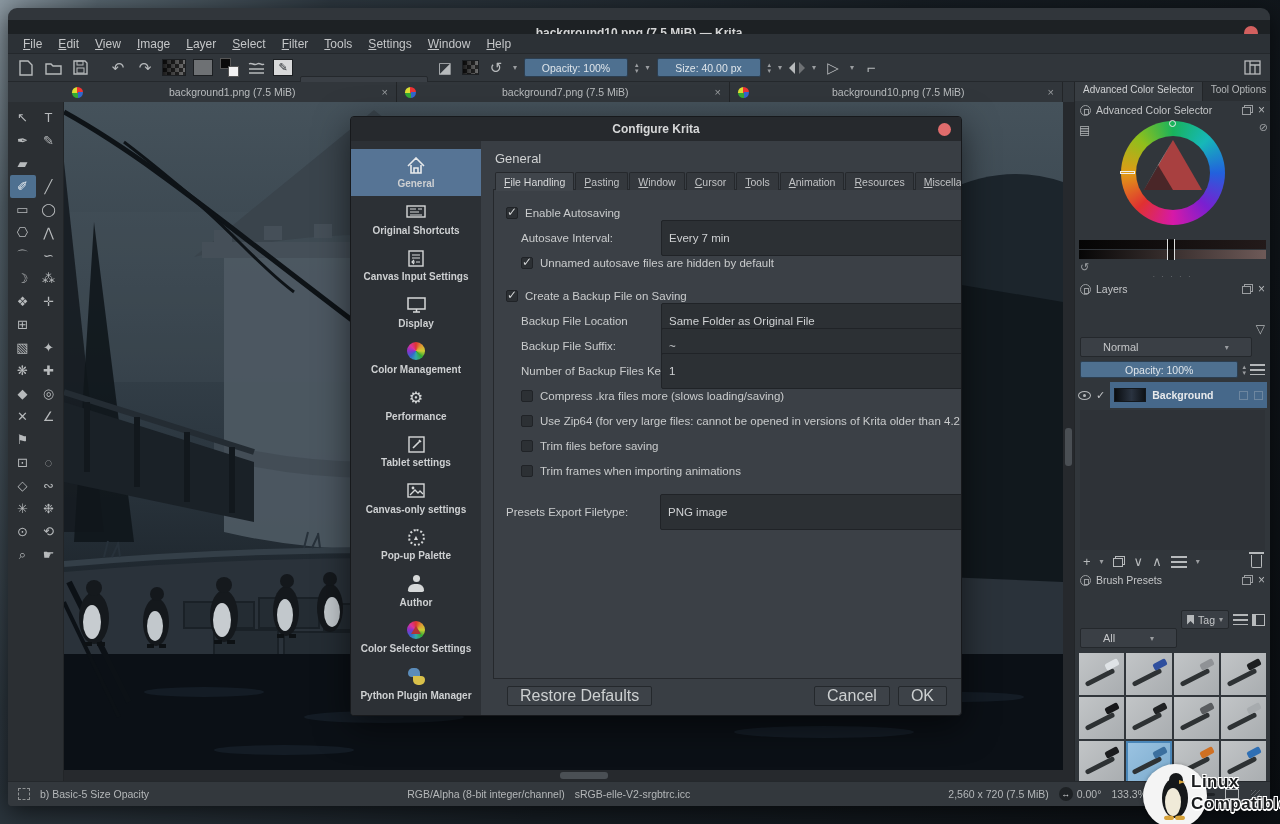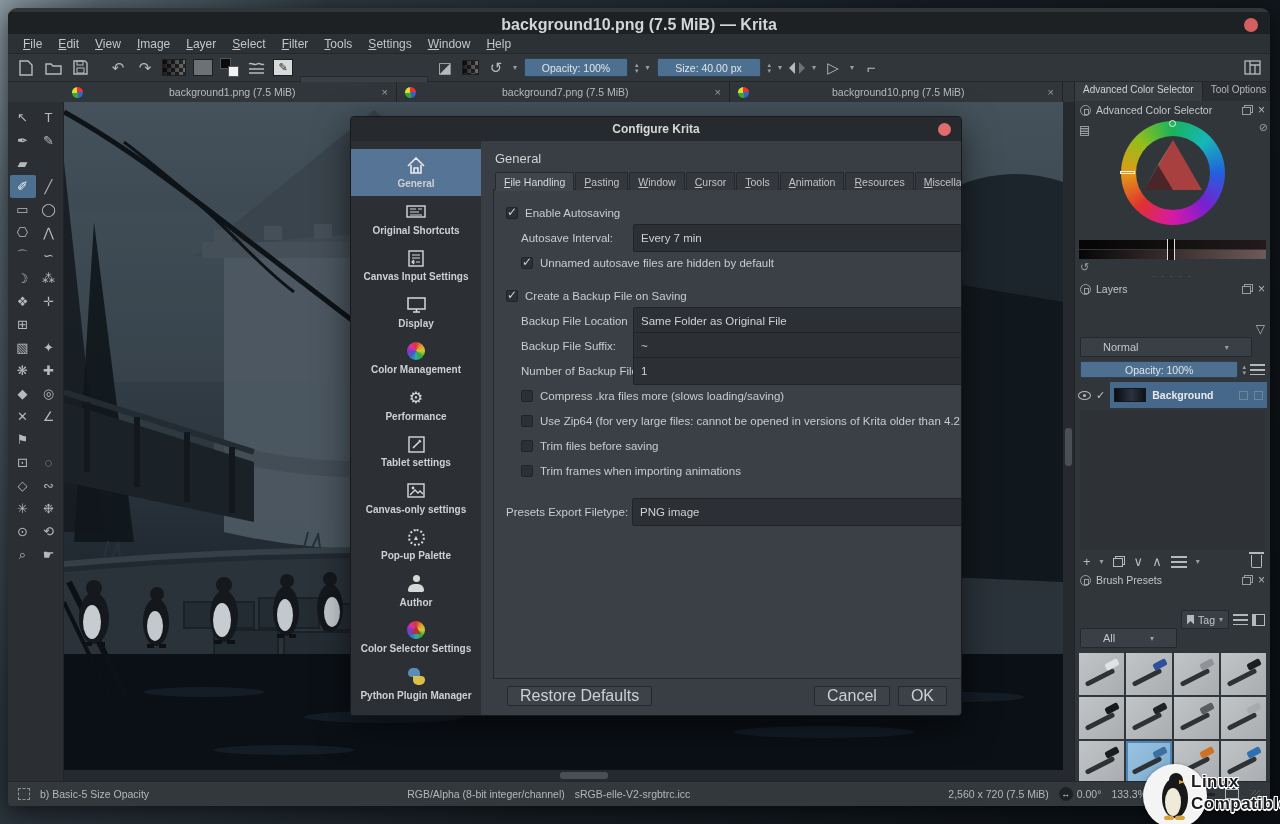--- a/index.html
+++ b/index.html
@@ -6,22 +6,22 @@
   html,body { width:1280px; height:824px; overflow:hidden; }
   body {
     font-family:"Liberation Sans","DejaVu Sans",sans-serif;
     background:linear-gradient(115deg,#8a97a0 0%,#55636c 6%,#2c363e 20%,#161d23 55%,#0b0f13 100%);
     position:relative; color:#c9cbcc; font-size:12px;
   }
   
   .window { position:absolute; left:8px; top:8px; width:1262px; height:798px;
     background:#31363b; border-radius:9px 9px 4px 4px; overflow:hidden;
     box-shadow:0 6px 24px rgba(0,0,0,.6); }
-  .titlebar { position:absolute; left:0; top:4px; right:0; height:26px; background:#1d2124;
-    display:flex; align-items:center; justify-content:center; font-weight:bold; font-size:16px; color:#d4d5d6; }
+  .titlebar { position:absolute; left:0; top:12px; right:0; height:26px; background:#1d2124;
+    display:flex; align-items:center; justify-content:center; font-weight:bold; font-size:12px; color:#d4d5d6; }
   .titlebar .winclose { position:absolute; right:12px; top:6px; width:14px; height:14px; border-radius:50%; background:#d3605f; }
   .menubar { position:absolute; left:0; top:26px; right:0; height:20px; background:#2c3136;
     display:flex; align-items:center; padding-left:8px; gap:2px; border-bottom:1px solid #24282c; }
   .menubar .mi { display:inline-block; padding:2px 7px; font-size:12px; color:#c4c6c8; }
   .menubar .mi::first-letter { text-decoration:underline; }
   .toolbar { position:absolute; left:0; top:46px; right:0; height:28px; background:#31363b;
     display:flex; align-items:center; padding:0 8px; gap:7px; border-bottom:1px solid #24282c; }
   .tbicon { width:20px; height:20px; display:flex; align-items:center; justify-content:center; color:#b7babc; font-size:15px; }
   .tbicon svg { display:block; }
   .tbsep { width:4px; }
@@ -188,22 +188,22 @@
   .dtab.active::after { content:""; position:absolute; left:0; right:0; bottom:-1px; height:1px; background:#40454b; }
   .dbox { border:1px solid #25282c; background:#3b4046; flex:none; height:490px; margin-top:-1px;
     padding:12px 12px 0 12px; font-size:11.5px; color:#c9cbcc; }
   .frow { display:flex; align-items:center; height:21px; margin-bottom:4px; }
   .frow.ind { margin-left:15px; }
   .cb { width:12px; height:12px; background:#2c3034; border:1px solid #202327; border-radius:2px;
     margin-right:7px; flex:none; position:relative; }
   .cb.on::after { content:"✓"; position:absolute; left:0px; top:-3px; font-size:12px; color:#d2d4d5; }
   .flabel { white-space:nowrap; }
   .flab-col { width:112px; flex:none; }
-  .field { flex:1; height:28px; background:#2c3034; border:1px solid #202327; border-radius:2px;
-    display:flex; align-items:center; padding:0 7px; color:#cfd1d3; }
+  .field { flex:1; height:36px; background:#2c3034; border:1px solid #202327; border-radius:2px;
+    display:flex; align-items:center; padding:0 7px; color:#cfd1d3;margin-left:28px; }
   .field .fval { flex:1; white-space:nowrap; overflow:hidden; }
   .sect { margin:10px 0 8px 0; }
   .gap8 { height:8px; } .gap16 { height:16px; }
   .dfoot { position:absolute; left:142px; right:0; bottom:0; height:38px; display:flex; align-items:center; padding:0 14px; gap:8px; }
   .btn { height:20px; padding:0 12px; background:#3d4248; border:1px solid #24282c; border-radius:2px;
     font-size:16px; color:#cdd0d1; display:flex; align-items:center; }
   .btn.ul::first-letter { text-decoration:underline; }
   
   .wm { position:absolute; left:1143px; top:764px; width:137px; height:70px; z-index:50; }
   .wm .circ { position:absolute; left:0; top:0; width:64px; height:64px; background:#f4f4f4; border-radius:50%;

